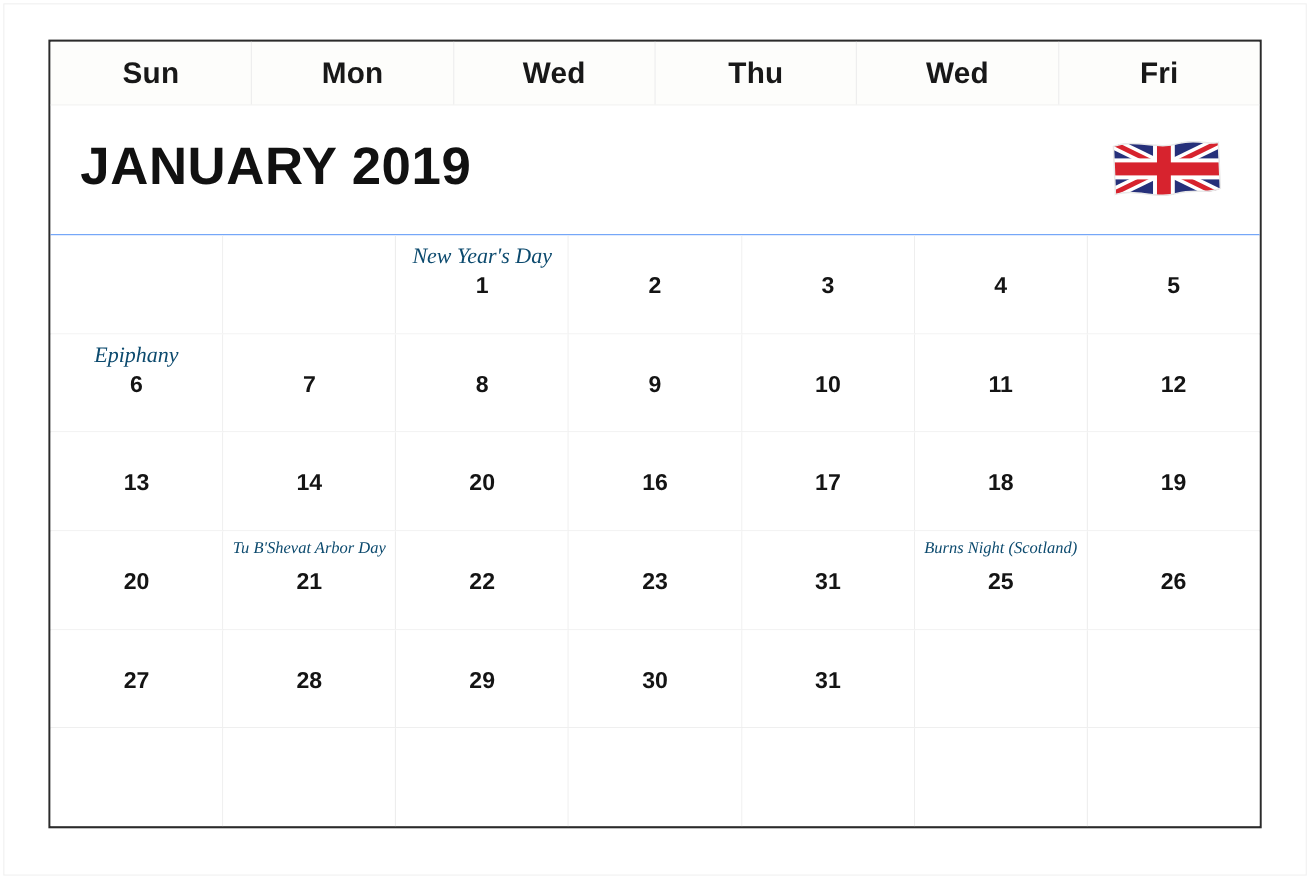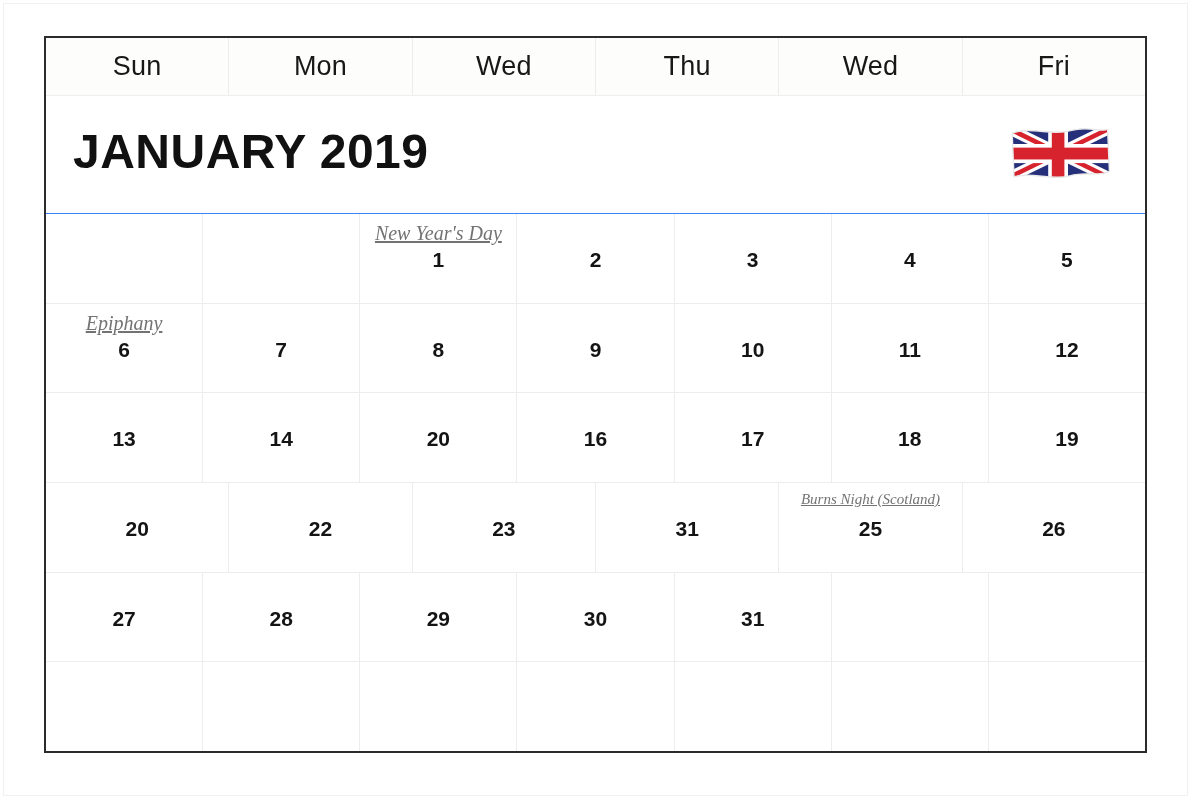--- a/index.html
+++ b/index.html
@@ -52,21 +52,21 @@
     border-bottom: 1px solid #efefef;
     box-sizing: border-box;
     background: #fdfdfb;
   }
   .weekday-cell {
     flex: 1 1 0;
     display: flex;
     align-items: center;
     justify-content: center;
     font-size: 27px;
-    font-weight: normal;
+    font-weight: bold;
     color: #181818;
     letter-spacing: 0.2px;
     border-right: 1px solid #ededed;
     box-sizing: border-box;
     text-align: center;
   }
   .weekday-cell:last-child { border-right: none; }
 
   
   .title-band {
@@ -119,24 +119,23 @@
   .day-cell:last-child { border-right: none; }
 
   .event {
     position: absolute;
     left: 2px;
     right: 2px;
     top: 8px;
     text-align: center;
     font-family: "Liberation Serif", serif;
     font-style: italic;
-    color: #737373;
+    color: #0c4a6e;
     line-height: 1.15;
     white-space: nowrap;
-    text-decoration: underline;
   }
   .event.size-lg { font-size: 20px; }
   .event.size-sm { font-size: 15px; }
 
   .daynum {
     position: absolute;
     left: 0;
     right: 0;
     top: 36px;
     text-align: center;
@@ -261,20 +260,24 @@
             <div class="daynum">18</div>
           </div>
           <div class="day-cell no-event">
             <div class="daynum">19</div>
           </div>
         </div>
         <div class="week-row">
           <div class="day-cell no-event">
             <div class="daynum">20</div>
           </div>
+          <div class="day-cell has-event">
+            <div class="event size-sm">Tu B'Shevat Arbor Day</div>
+            <div class="daynum">21</div>
+          </div>
           <div class="day-cell no-event">
             <div class="daynum">22</div>
           </div>
           <div class="day-cell no-event">
             <div class="daynum">23</div>
           </div>
           <div class="day-cell no-event">
             <div class="daynum">31</div>
           </div>
           <div class="day-cell has-event">

